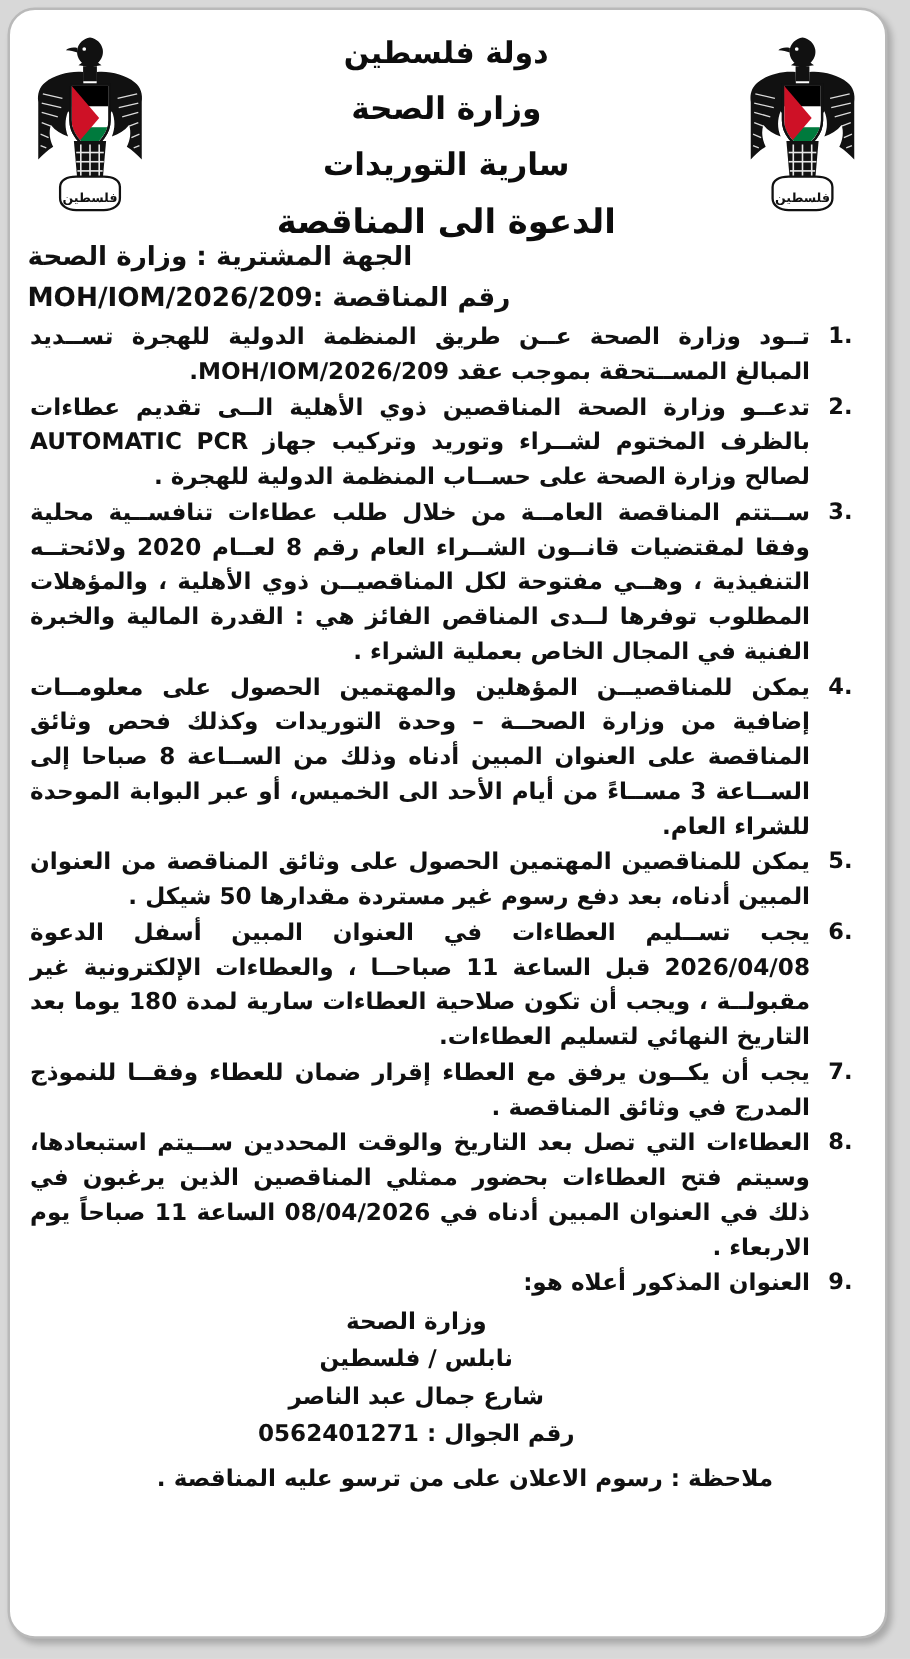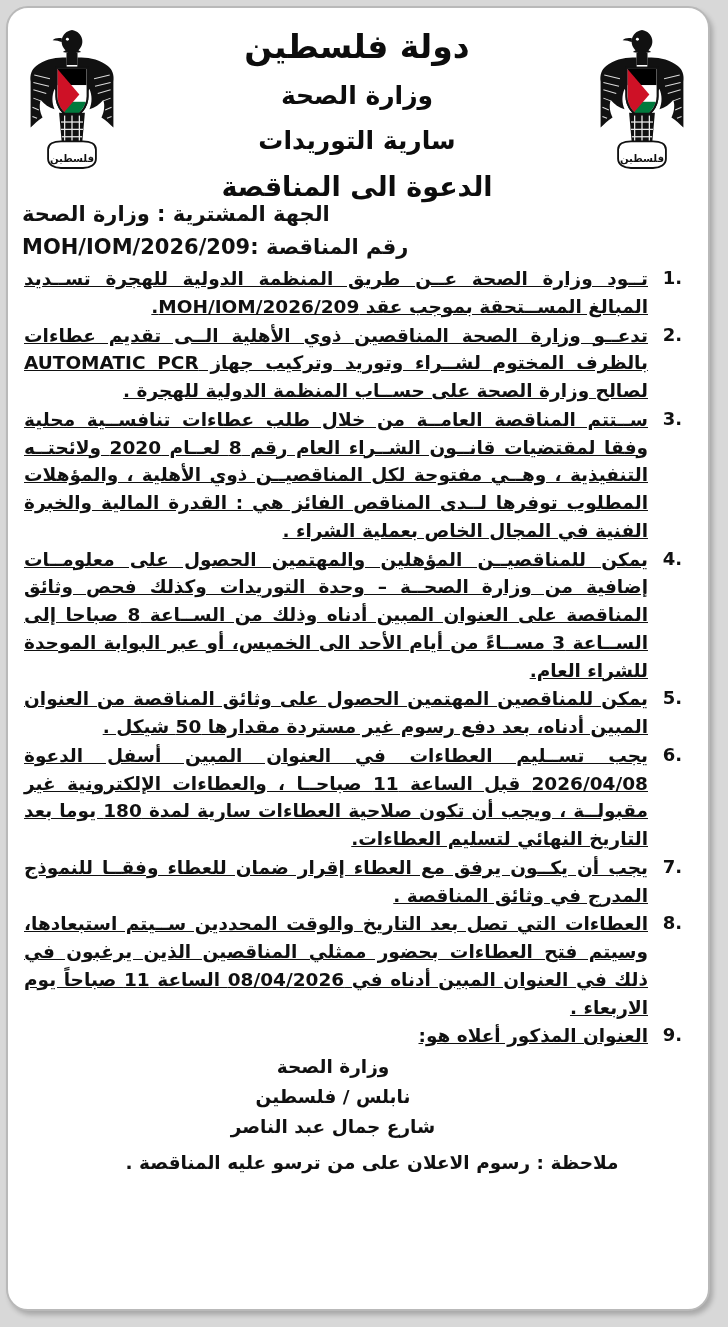--- a/index.html
+++ b/index.html
@@ -56,21 +56,21 @@
     padding-top: 10px;
     direction: rtl;
   }
   .titles .tline {
     font-weight: bold;
     color: #0d0d0d;
     line-height: 1.0;
     margin-bottom: 20px;
     white-space: nowrap;
   }
-  .t1 { font-size: 33px; letter-spacing: 0.5px; }
+  .t1 { font-size: 24px; letter-spacing: 0.5px; }
   .t2 { font-size: 25px; }
   .t3 { font-size: 25px; letter-spacing: 1.2px; }
   .t4 { font-size: 27px; margin-bottom: 4px !important; }
 
   
   .meta {
     direction: rtl;
     text-align: left;
     padding: 0 38px 0 0;
     margin-top: -6px;
@@ -111,21 +111,20 @@
     unicode-bidi: bidi-override;
   }
   .clause-text {
     font-size: 18.5px;
     font-weight: bold;
     color: #111;
     line-height: 1.5;
     text-align: justify;
     text-align-last: right;
     direction: rtl;
-    text-decoration: underline;
   }
   .clause-text.lastright {
     text-align: justify;
     text-align-last: right;
   }
 
   .addr-block {
     direction: rtl;
     text-align: center;
     margin-top: 2px;
@@ -312,20 +311,21 @@
       <li>
         <div class="clause-text lastright">العطاءات التي تصل بعد التاريخ والوقت المحددين ســيتم استبعادها، وسيتم فتح العطاءات بحضور ممثلي المناقصين الذين يرغبون في ذلك في العنوان المبين أدناه في 08/04/2026  الساعة 11 صباحاً يوم  الاربعاء .</div>
       </li>
       <li>
         <div class="clause-text lastright">العنوان المذكور أعلاه هو:</div>
 
         <div class="addr-block">
           <div class="addr-line">وزارة الصحة</div>
           <div class="addr-line">نابلس / فلسطين</div>
           <div class="addr-line">شارع جمال عبد الناصر</div>
+          <div class="addr-line">رقم الجوال : 0562401271</div>
         </div>
       </li>
     </ol>
 
     <div class="note-line">ملاحظة : رسوم الاعلان  على من ترسو عليه المناقصة .</div>
 
   </div>
 </div>
 
 </body></html>

